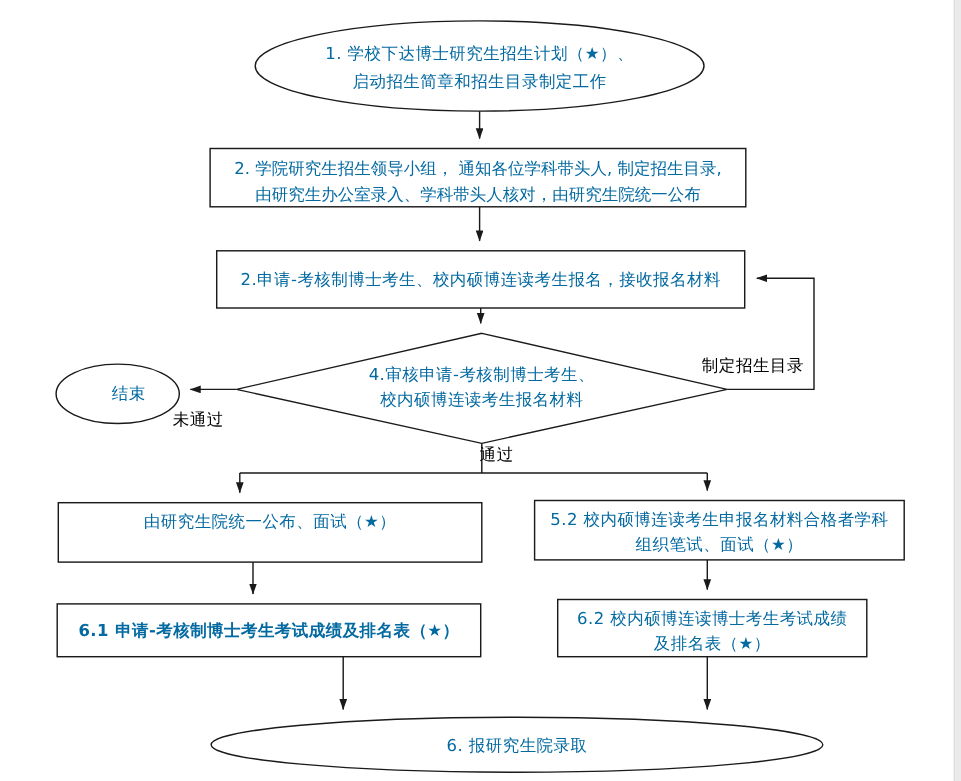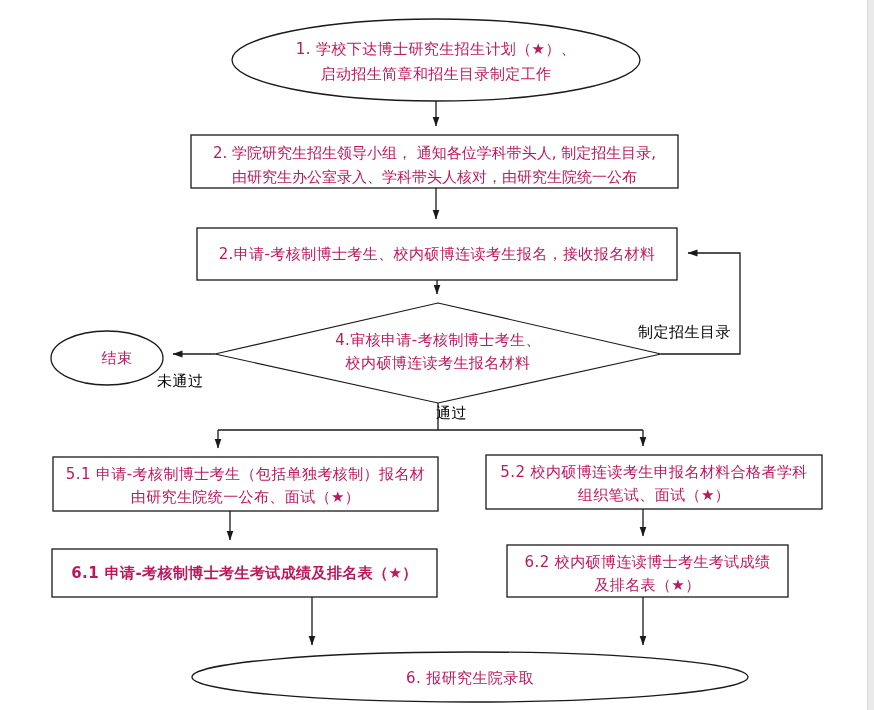--- a/index.html
+++ b/index.html
@@ -3,21 +3,21 @@
 <meta charset="utf-8">
 <style>
   html,body{margin:0;padding:0;background:#ffffff;}
   .stage{
     position:relative;width:874px;height:710px;background:#ffffff;
     overflow:hidden;font-family:"DejaVu Sans",sans-serif;color:#000;
   }
   .stage svg{position:absolute;left:0;top:0;}
   .node-text{
     position:absolute;font-size:15px;line-height:23px;text-align:center;
-    letter-spacing:0.4px;color:#be185d;white-space:nowrap;
+    letter-spacing:0.4px;color:#0369a1;white-space:nowrap;
   }
   .node-text .ln{display:block;}
   .edge-label{
     position:absolute;font-size:15px;line-height:20px;color:#000;
     letter-spacing:0.5px;white-space:nowrap;
   }
   .page-edge{
     position:absolute;top:0;right:0;width:6px;height:710px;
     background:#eaeaea;border-left:1px solid #dcdcdc;
   }
@@ -76,21 +76,20 @@
   <div class="node-text" style="left:288px;top:329px;width:300px;line-height:23px;">
     <div class="ln">4.审核申请-考核制博士考生、</div>
     <div class="ln">校内硕博连读考生报名材料</div>
   </div>
 
   <div class="node-text" style="left:51px;top:348px;width:132px;line-height:21px;">
     <div class="ln">结束</div>
   </div>
 
   <div class="node-text" style="left:57px;top:463px;width:377px;line-height:23px;">
-    <div class="ln">5.1 申请-考核制博士考生（包括单独考核制）报名材</div>
     <div class="ln">由研究生院统一公布、面试（★）</div>
   </div>
 
   <div class="node-text" style="left:490px;top:461px;width:328px;line-height:23px;">
     <div class="ln">5.2 校内硕博连读考生申报名材料合格者学科</div>
     <div class="ln">组织笔试、面试（★）</div>
   </div>
 
   <div class="node-text" style="left:56px;top:559px;width:377px;line-height:28px;font-weight:bold;">
     <div class="ln">6.1 申请-考核制博士考生考试成绩及排名表（★）</div>

